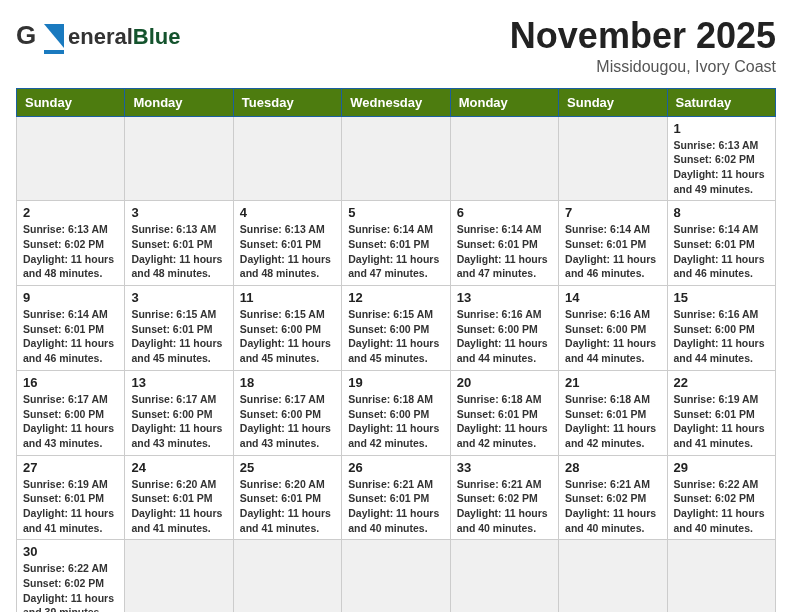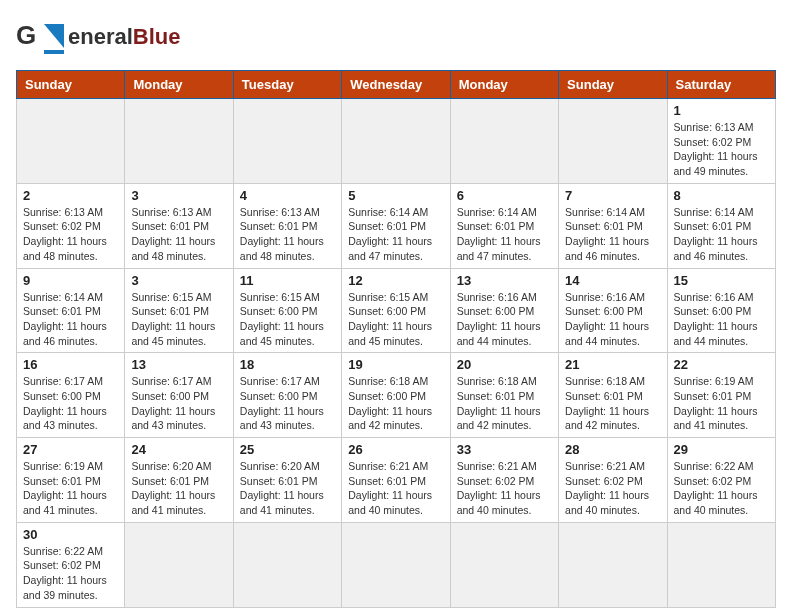--- a/index.html
+++ b/index.html
@@ -21,21 +21,21 @@
       flex-direction: column;
       align-items: flex-start;
     }
     .logo-text {
       font-size: 22px;
       font-weight: bold;
       color: #333;
       line-height: 1;
     }
     .logo-text span {
-      color: #7f1d1d;
+      color: #14532d;
     }
     .title-section {
       text-align: right;
     }
     .month-title {
       font-size: 36px;
       font-weight: bold;
       color: #222;
       line-height: 1.1;
     }
@@ -43,21 +43,21 @@
       font-size: 16px;
       color: #555;
       margin-top: 2px;
     }
     .calendar-table {
       width: 100%;
       border-collapse: collapse;
       font-size: 11px;
     }
     .calendar-table th {
-      background: #c2410c;
+      background: #4d7c0f;
       color: #fff;
       text-align: left;
       padding: 6px 8px;
       font-size: 13px;
       font-weight: bold;
       border: 1px solid #1a5fa0;
     }
     .calendar-table td {
       border: 1px solid #ccc;
       vertical-align: top;
@@ -76,20 +76,21 @@
       font-size: 13px;
       font-weight: bold;
       color: #222;
       display: block;
       margin-bottom: 2px;
     }
     .day-info {
       color: #333;
       font-size: 10.5px;
       line-height: 1.4;
+      font-weight: bold;
     }
     .logo-wrapper {
       display: flex;
       align-items: center;
       gap: 4px;
     }
   </style>
 </head>
 <body>
 
@@ -105,20 +106,22 @@
         <rect x="28" y="34" width="20" height="4" fill="#1a7abf"></rect>
       </svg>
       <div>
         <div class="logo-text">
           eneral<span>Blue</span>
         </div>
       </div>
     </div>
   </div>
   <div class="title-section">
+    <div class="month-title">November 2025</div>
+    <div class="location-title">Missidougou, Ivory Coast</div>
   </div>
 </div>
 
 <table class="calendar-table">
   <thead>
     <tr>
     <th>Sunday</th>
         <th>Monday</th>
         <th>Tuesday</th>
         <th>Wednesday</th>

